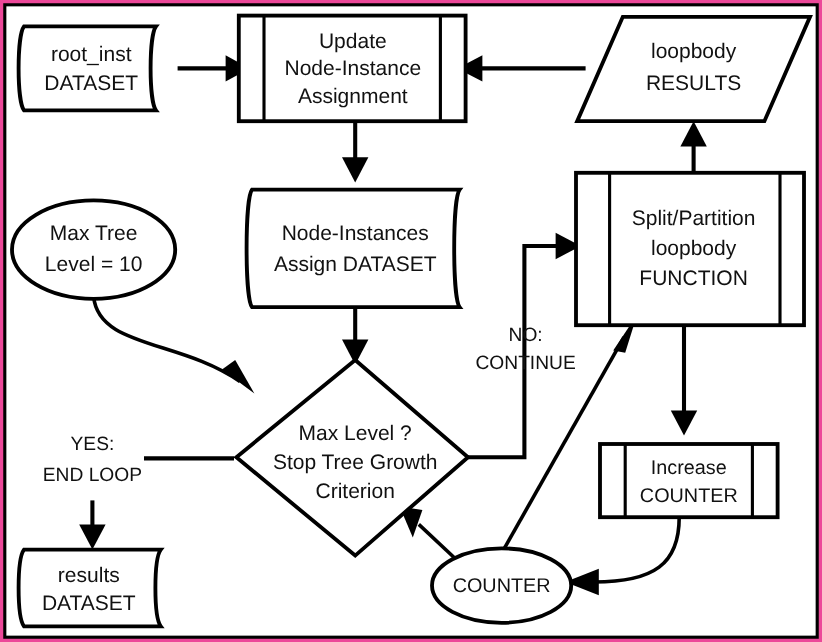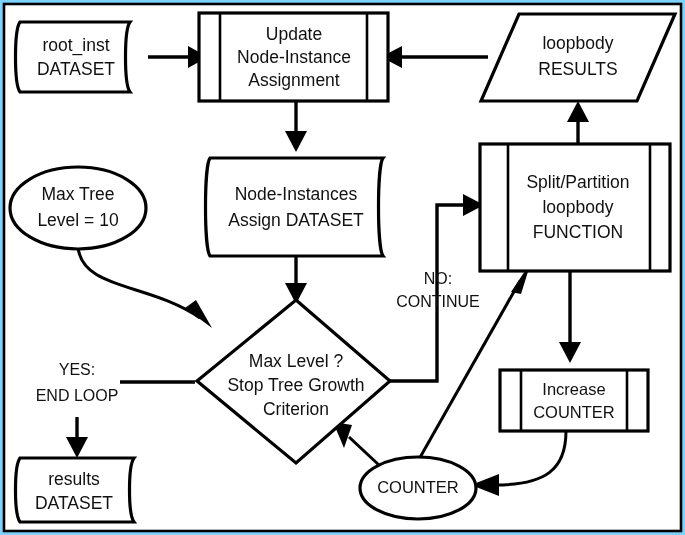--- a/index.html
+++ b/index.html
@@ -4,21 +4,21 @@
 <style>
   html, body {
     margin: 0;
     padding: 0;
     background: #ffffff;
   }
   #canvas {
     position: relative;
     width: 685px;
     height: 535px;
-    background: #7dd3fc;
+    background: #ec4899;
     font-family: "Liberation Sans", sans-serif;
     overflow: hidden;
   }
   svg#flow {
     display: block;
     width: 685px;
     height: 535px;
   }
   .shape {
     fill: #ffffff;

